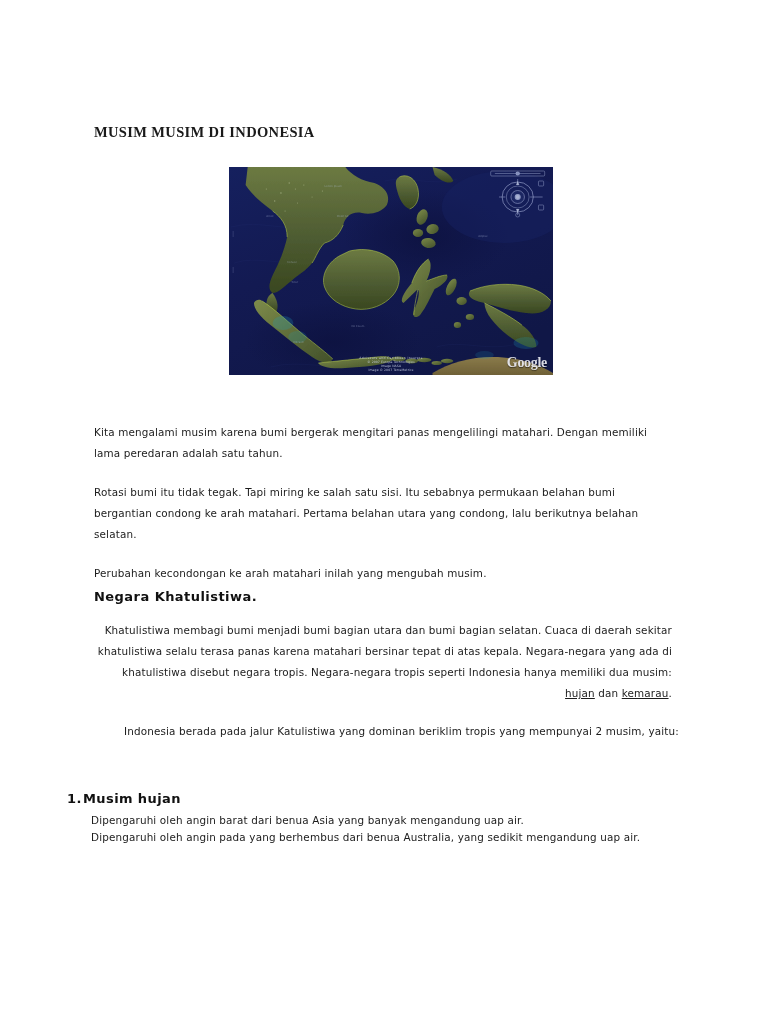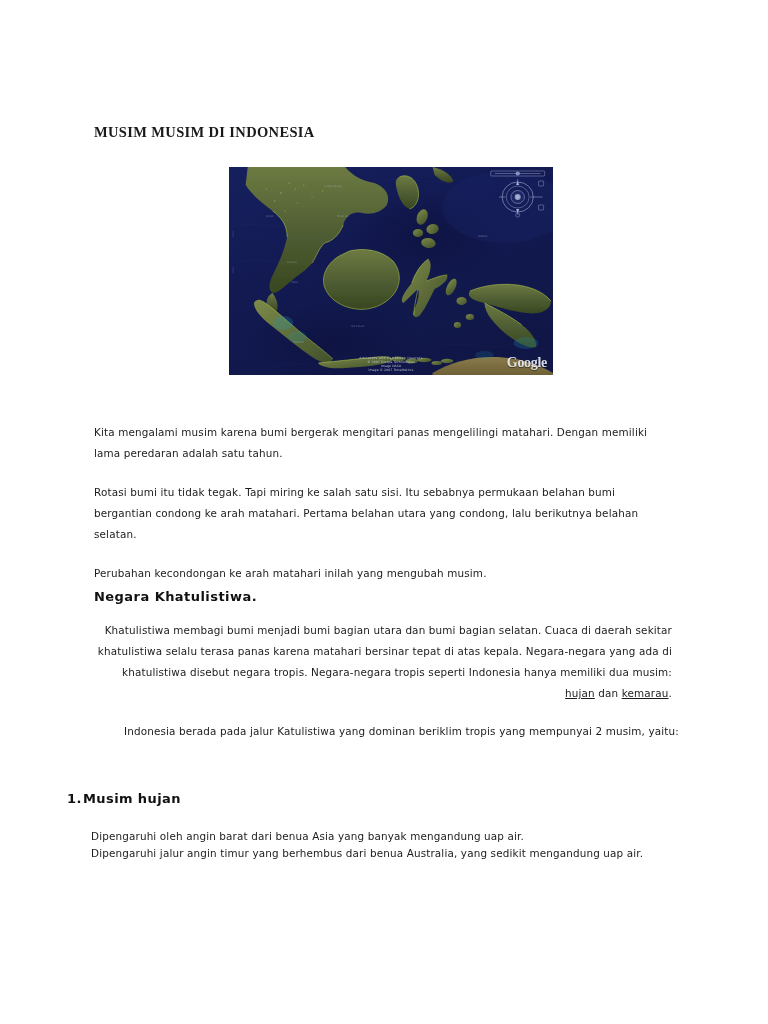--- a/index.html
+++ b/index.html
@@ -130,21 +130,21 @@
     font-family: "DejaVu Sans", sans-serif;
     font-size: 13px;
     font-weight: bold;
     color: #111111;
     letter-spacing: 0.4px;
     white-space: nowrap;
   }
   .li-num { display: inline-block; min-width: 16px; }
   .li-body {
     margin-left: 24px;
-    margin-top: 20px;
+    margin-top: 4px;
     font-family: "DejaVu Sans", sans-serif;
     font-size: 10.4px;
     line-height: 21px;
     letter-spacing: 0.15px;
     color: #1b1b1b;
     width: 580px;
   }
 </style>
 </head>
 <body>
@@ -357,16 +357,16 @@
   <p class="body-text p5"><span>Khatulistiwa membagi bumi menjadi bumi bagian utara dan bumi bagian selatan. Cuaca di daerah sekitar khatulistiwa selalu terasa panas karena matahari bersinar tepat di atas kepala. Negara-negara yang ada di khatulistiwa disebut negara tropis. Negara-negara tropis seperti Indonesia hanya memiliki dua musim: </span><u class="ul">hujan</u><span> dan </span><u class="ul">kemarau</u><span>.</span></p>
 
   <p class="body-text p6">Indonesia berada pada jalur Katulistiwa yang dominan beriklim tropis yang mempunyai 2 musim, yaitu:</p>
 
   <div class="list-item li1">
     <div class="li-head"><span class="li-num">1.</span><span>Musim hujan</span></div>
     <div class="li-body">Dipengaruhi oleh angin barat dari benua Asia yang banyak mengandung uap air.</div>
   </div>
 
   <div class="list-item li2">
-    <div class="li-body">Dipengaruhi jalur angin timur yang berhembus dari benua Australia, yang sedikit mengandung uap air.</div>
+    <div class="li-body">Dipengaruhi oleh angin pada yang berhembus dari benua Australia, yang sedikit mengandung uap air.</div>
   </div>
 
 </div>
 
 </body></html>

